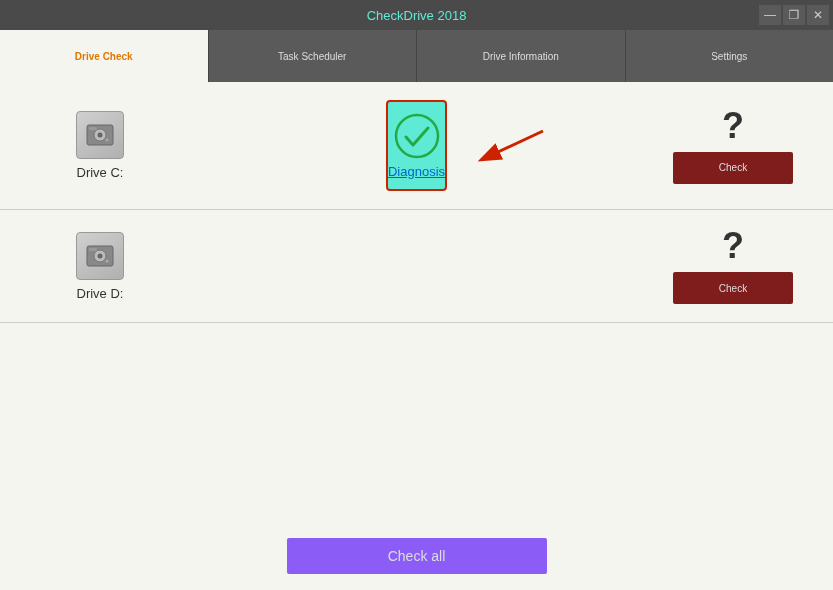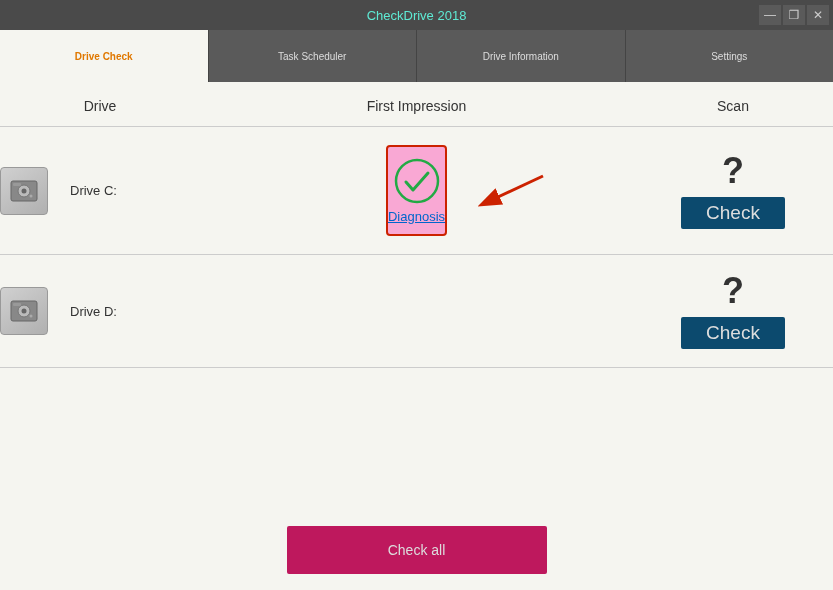--- a/index.html
+++ b/index.html
@@ -94,22 +94,23 @@
     
     .drive-row {
       display: flex;
       align-items: center;
       padding: 18px 0;
       border-bottom: 1px solid #ccc;
     }
     .drive-cell {
       width: 200px;
       display: flex;
-      align-items: center;
-      gap: 22px;
+      flex-direction: column;
+      align-items: center;
+      gap: 6px;
     }
     .drive-icon {
       width: 48px;
       height: 48px;
       background: linear-gradient(145deg, #d0d0d0, #b0b0b0);
       border-radius: 4px;
       display: flex;
       align-items: center;
       justify-content: center;
       border: 1px solid #999;
@@ -124,21 +125,21 @@
       color: #333;
     }
     .diagnosis-box {
       border: 2px solid #cc2200;
       border-radius: 4px;
       padding: 10px 0;
       display: flex;
       flex-direction: column;
       align-items: center;
       gap: 4px;
-      background: #f9a8d4;
+      background: #5eead4;
     }
     .checkmark-circle {
       width: 48px;
       height: 48px;
     }
     .diagnosis-link {
       font-size: 13px;
       color: #0066cc;
       text-decoration: underline;
       cursor: pointer;
@@ -153,27 +154,27 @@
       align-items: center;
       gap: 8px;
     }
     .question-mark {
       font-size: 36px;
       color: #333;
       font-weight: bold;
       line-height: 1;
     }
     .check-btn {
-      width: 104px;
+      width: 120px;
       height: 32px;
-      background: #0c4a6e;
+      background: #7f1d1d;
       color: #ddd;
       border: none;
       border-radius: 2px;
-      font-size: 19px;
+      font-size: 10px;
       cursor: pointer;
     }
 
     
     .arrow-wrapper {
       position: relative;
       flex: 1;
       display: flex;
       align-items: center;
       justify-content: center;
@@ -182,22 +183,22 @@
     
     .bottom-bar {
       padding: 16px;
       display: flex;
       justify-content: center;
       background: #f5f5f0;
       flex-shrink: 0;
     }
     .check-all-btn {
       width: 260px;
-      height: 48px;
-      background: #be185d;
+      height: 36px;
+      background: #8b5cf6;
       color: #ddd;
       border: none;
       border-radius: 2px;
       font-size: 14px;
       cursor: pointer;
     }
   </style>
 </head>
 <body>
 
@@ -220,25 +221,20 @@
   <div class="tab">
     <span>Drive Information</span>
   </div>
   <div class="tab">
     <span>Settings</span>
   </div>
 </div>
 
 <div class="main-content">
 
-  <div class="col-headers">
-    <div class="col-drive">Drive</div>
-    <div class="col-first-impression">First Impression</div>
-    <div class="col-scan">Scan</div>
-  </div>
 
   <div class="drive-row">
     <div class="drive-cell">
       <div class="drive-icon">
         <svg viewBox="0 0 34 34">
           <rect x="4" y="7" width="26" height="20" rx="2" fill="#888" stroke="#666" stroke-width="1"></rect>
           <circle cx="17" cy="17" r="6" fill="#bbb" stroke="#777" stroke-width="1"></circle>
           <circle cx="17" cy="17" r="2.5" fill="#666"></circle>
           <rect x="6" y="9" width="8" height="3" rx="1" fill="#999"></rect>
           <circle cx="24" cy="22" r="1.5" fill="#aaa"></circle>

